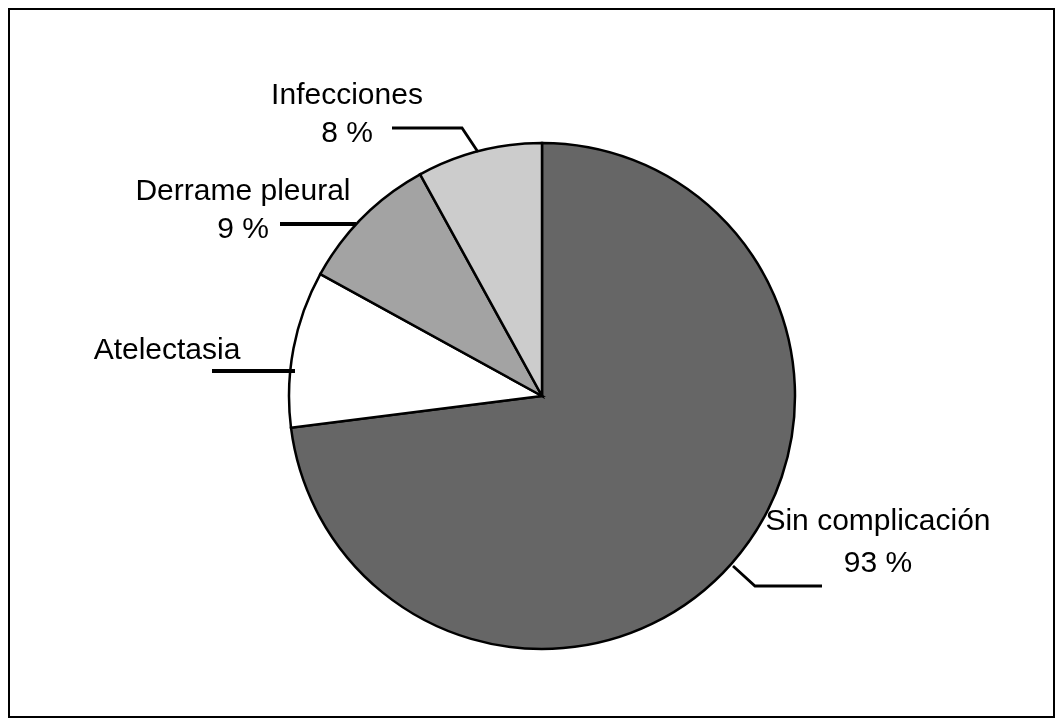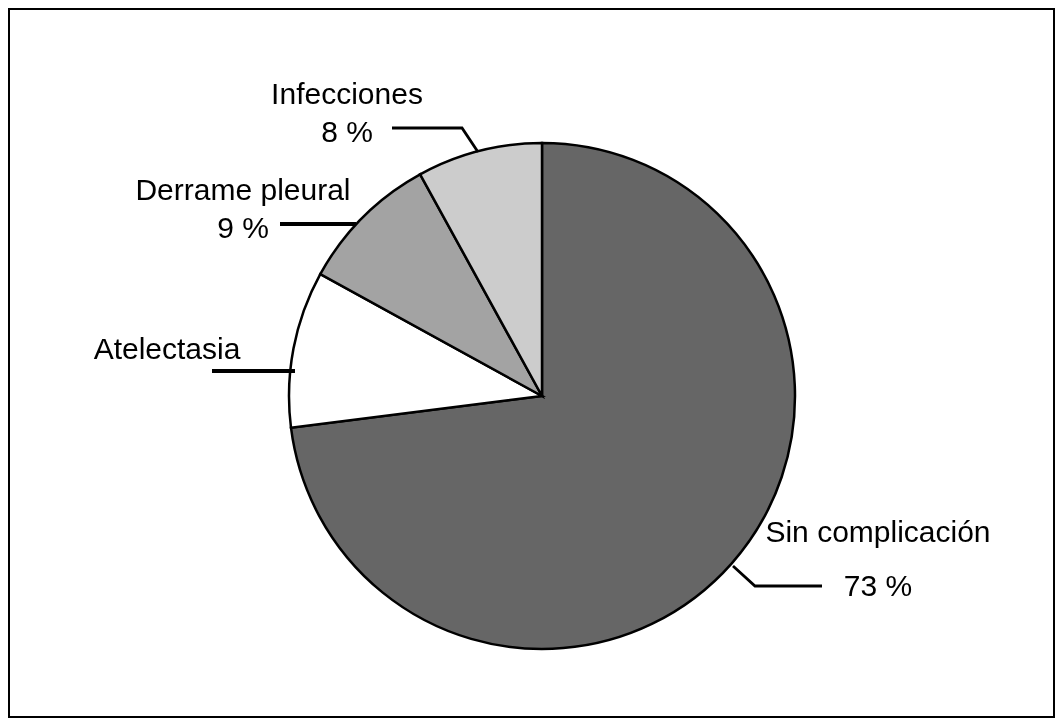--- a/index.html
+++ b/index.html
@@ -35,21 +35,21 @@
     transform: translateX(-50%);
     text-align: center;
     color: #000000;
     font-size: 30px;
     line-height: 38px;
     white-space: nowrap;
   }
   .slice-label .name.wrap {
     white-space: normal;
     width: 230px;
-    margin: 16px auto;
+    margin: 4px auto;
   }
 </style>
 </head>
 <body>
 
 <div class="figure">
   <div class="frame"></div>
 
   <svg class="chart-svg" viewBox="0 0 1063 726">
     <g id="pie-slices">
@@ -75,15 +75,15 @@
     <div class="name">Derrame pleural</div>
     <div class="pct">9 %</div>
   </div>
 
   <div class="slice-label" style="left:167px; top:318px;margin-top:12px;">
     <div class="name">Atelectasia</div>
   </div>
 
   <div class="slice-label" style="left:878px; top:497px;">
     <div class="name wrap">Sin complicación</div>
-    <div class="pct">73 %</div>
+    <div class="pct">93 %</div>
   </div>
 </div>
 
 </body></html>

